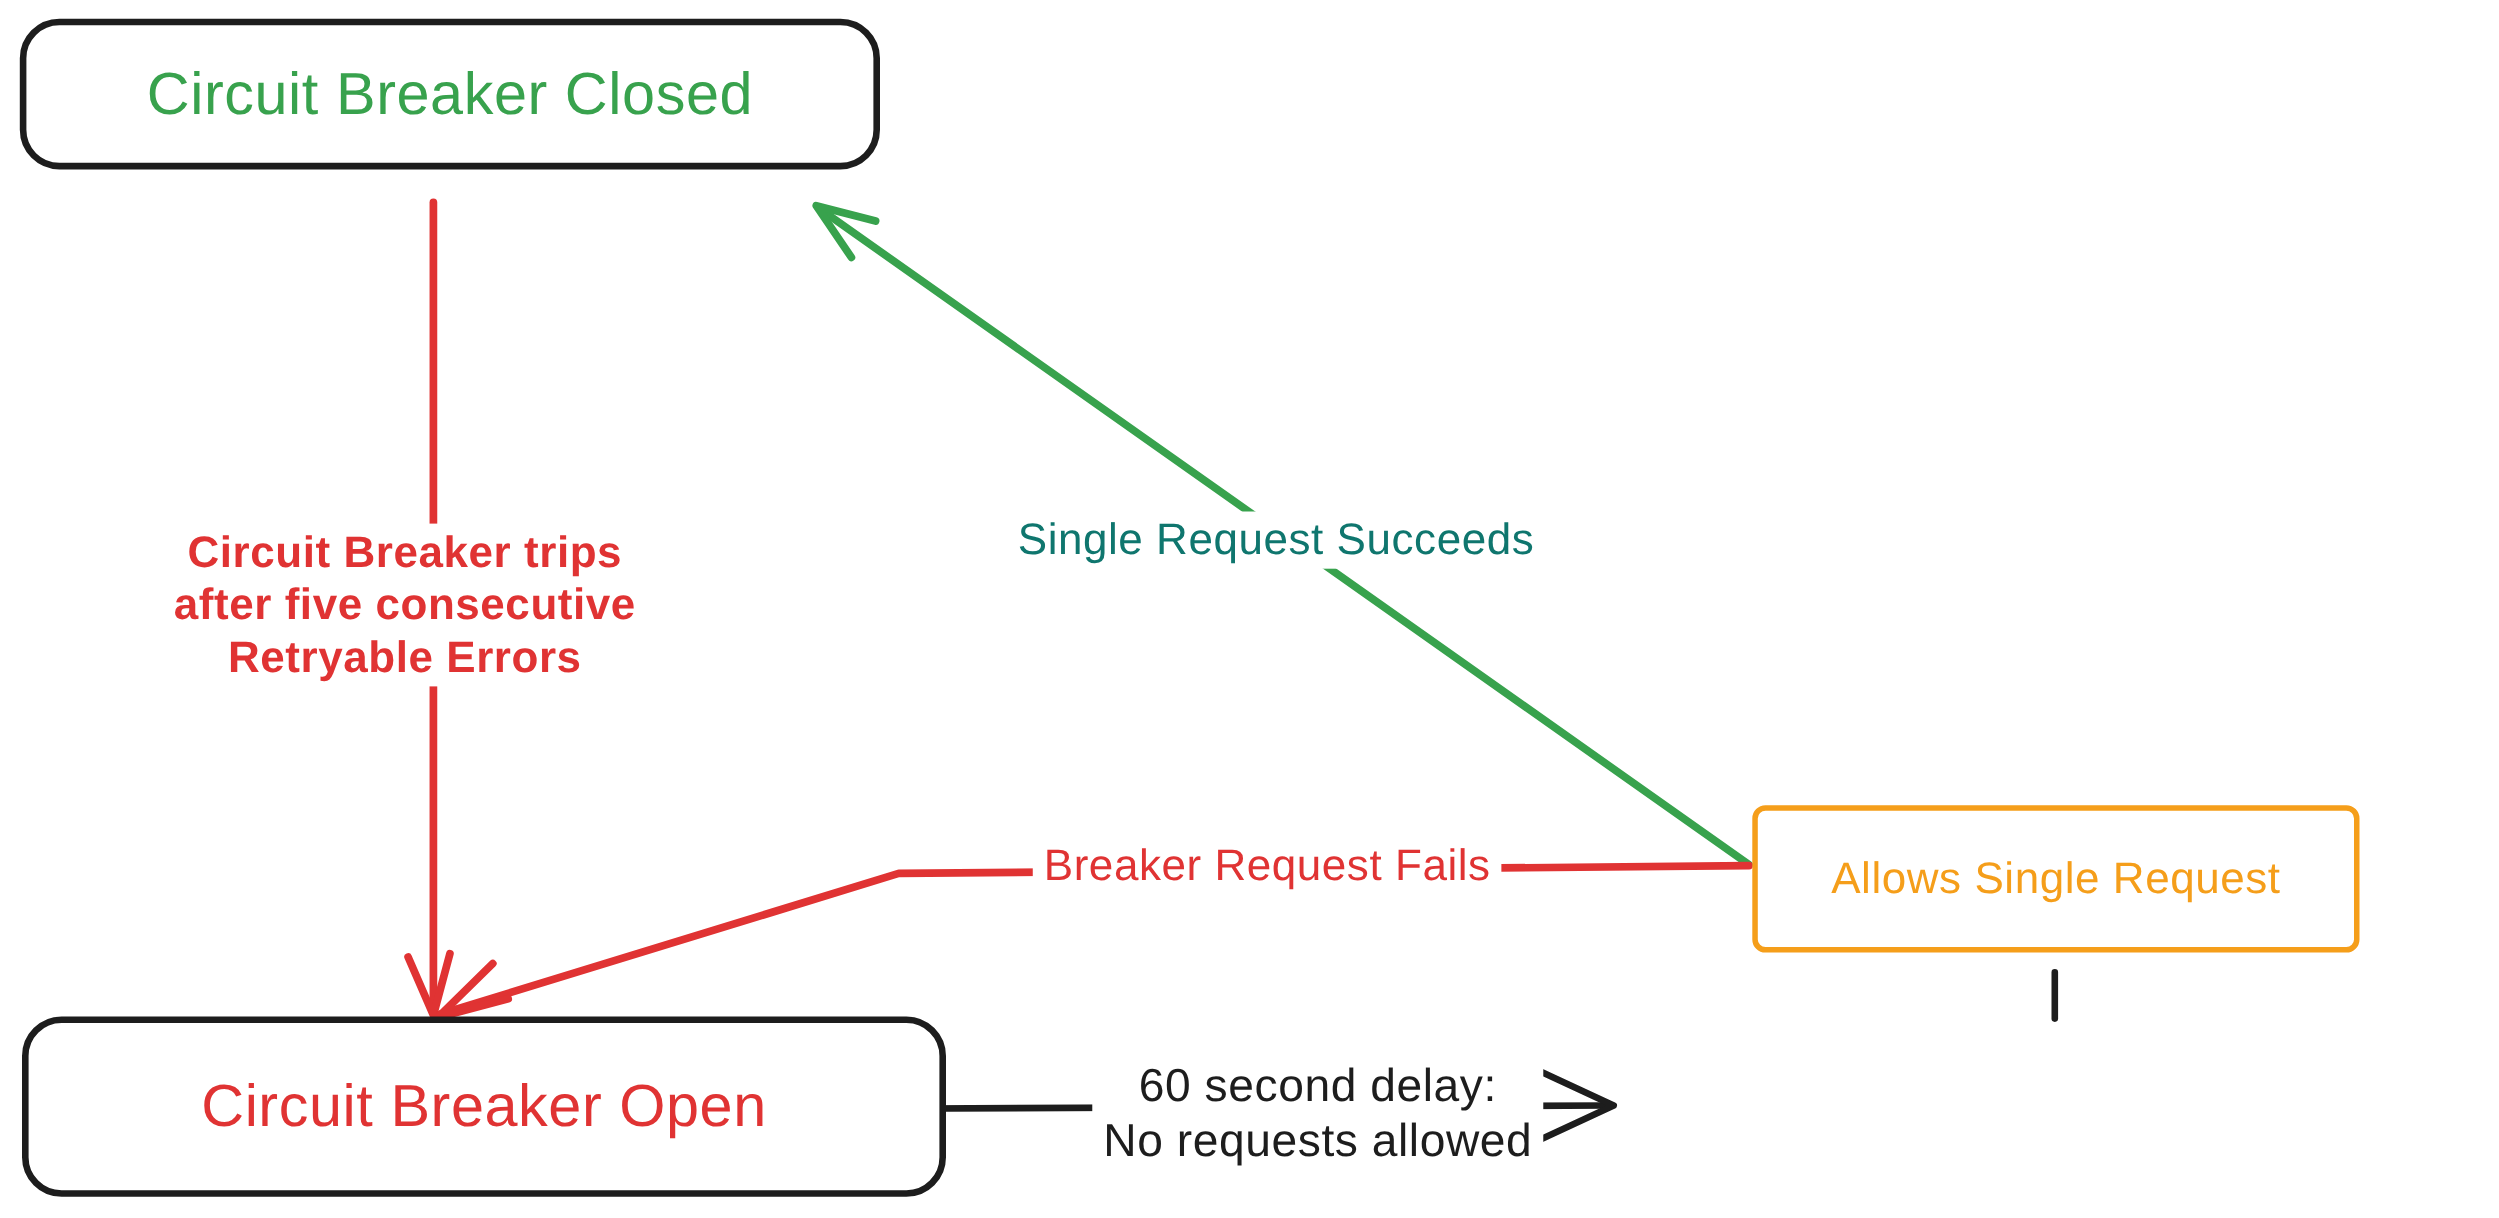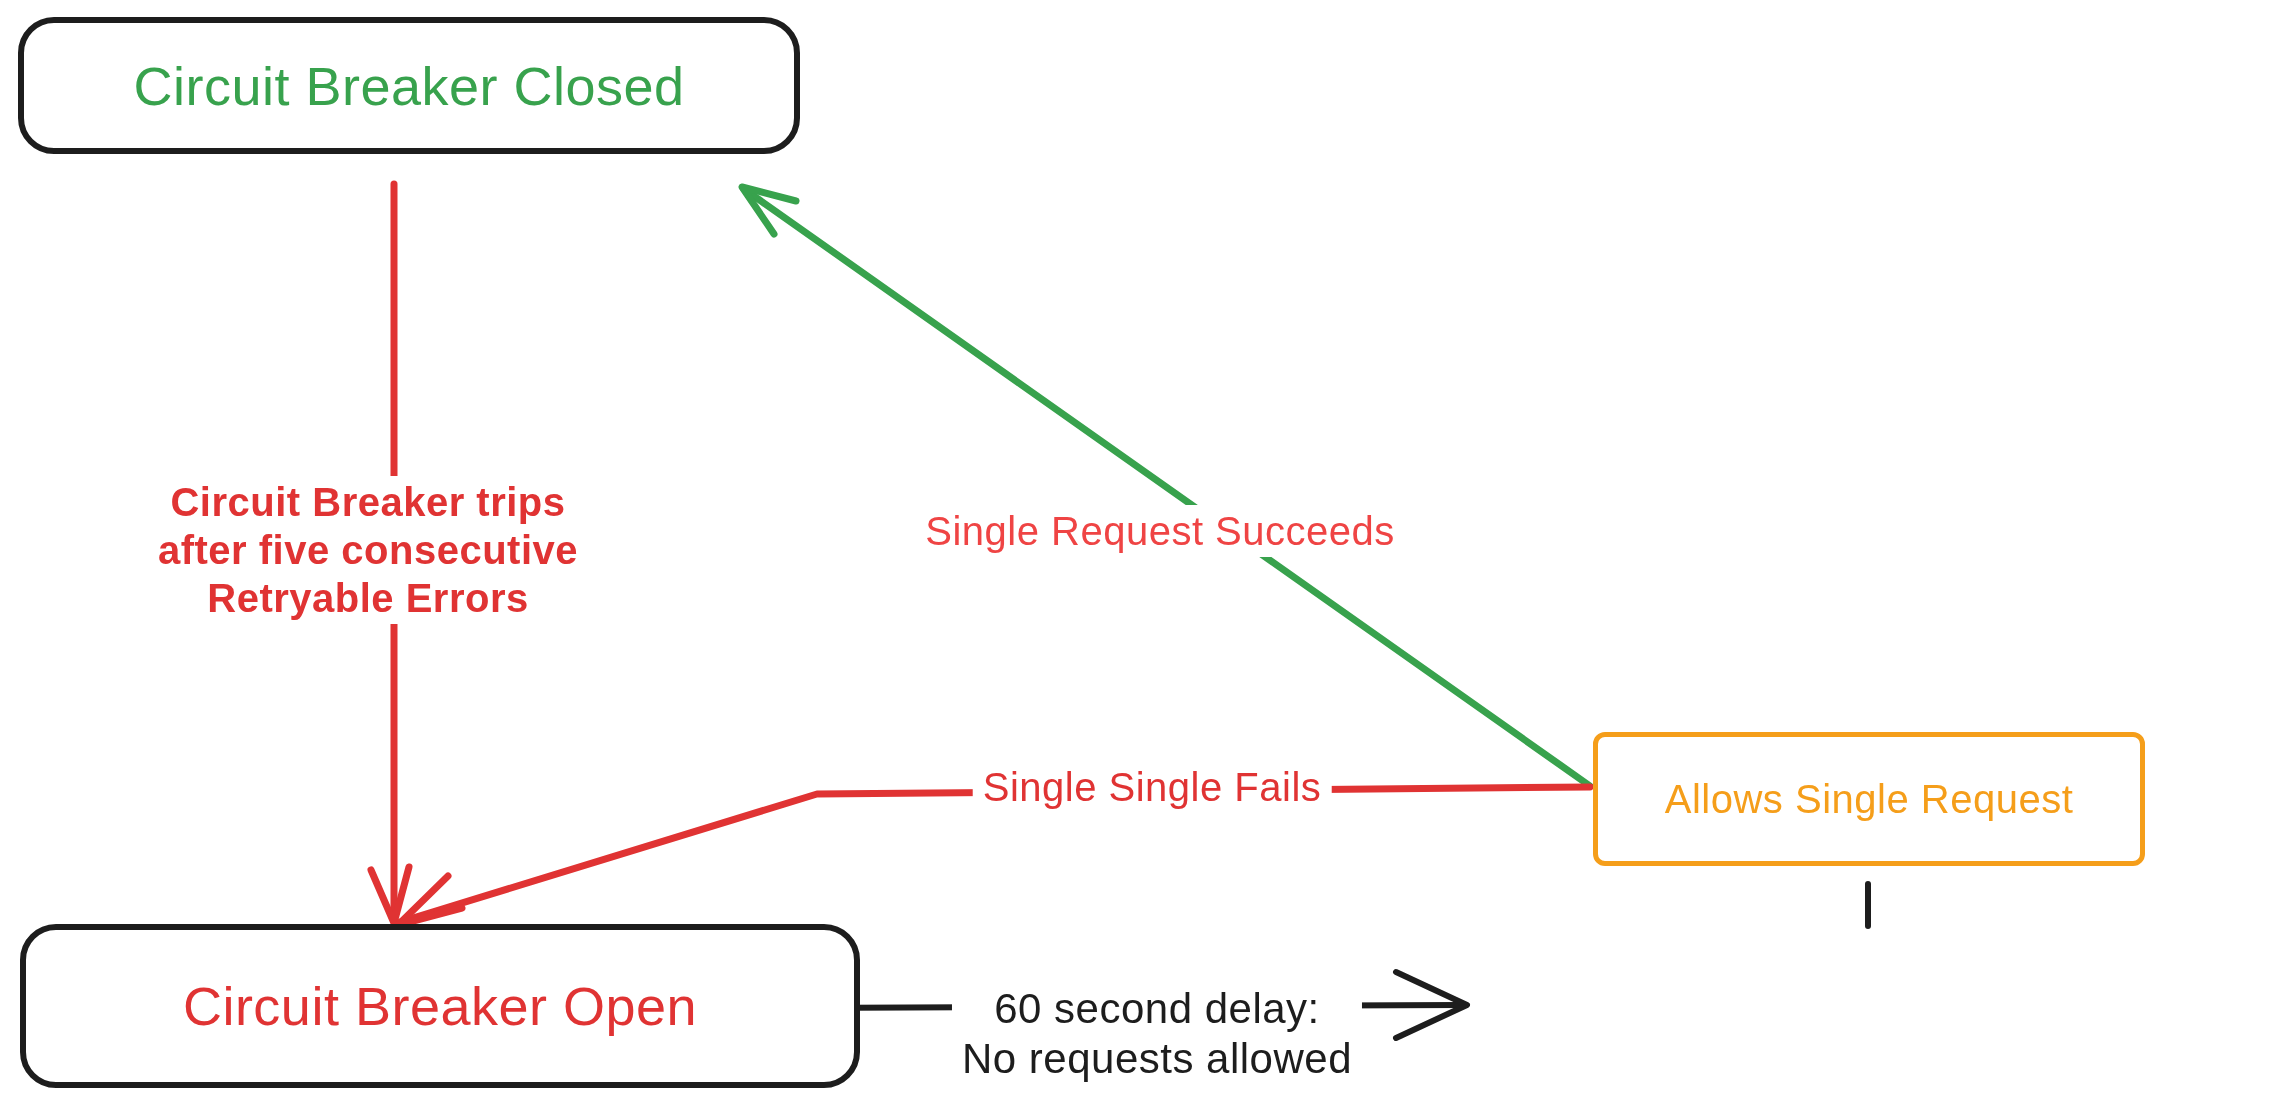--- a/index.html
+++ b/index.html
@@ -37,26 +37,26 @@
     transform:translate(-50%,-50%);
     background:#ffffff;
     padding:2px 10px;
     text-align:center;
     font-size:40px;
     line-height:1.2;
     white-space:pre-line;
     letter-spacing:.5px;
   }
   .edge-label.red{color:#e03333;}
-  .edge-label.green{color:#ef4444;margin-top:40px;}
+  .edge-label.green{color:#0f766e;}
   .edge-label.black{color:#1d1d1d;font-size:42px;}
   .lbl-trips{left:368px;top:550px;font-weight:bold;}
   .lbl-succeeds{left:1160px;top:491px;}
   .lbl-fails{left:1152px;top:787px;}
-  .lbl-delay{left:1157px;top:1012px;margin-top:22px;}
+  .lbl-delay{left:1198px;top:1012px;}
 </style>
 </head>
 <body>
 
 <div class="canvas">
 
   <svg class="edges" width="2272" height="1107" viewBox="0 0 2272 1107" fill="none" stroke-linecap="round" stroke-linejoin="round">
 
     <g stroke="#e03333" stroke-width="7">
       <path d="M394,184 L394,916"></path>
@@ -95,18 +95,18 @@
   <div class="node node-allows">
     <span class="lbl">Allows Single Request</span>
   </div>
 
   <div class="edge-label red lbl-trips">Circuit Breaker trips
 after five consecutive
 Retryable Errors</div>
 
   <div class="edge-label green lbl-succeeds">Single Request Succeeds</div>
 
-  <div class="edge-label red lbl-fails">Single Single Fails</div>
+  <div class="edge-label red lbl-fails">Breaker Request Fails</div>
 
   <div class="edge-label black lbl-delay">60 second delay:
 No requests allowed</div>
 
 </div>
 
 </body></html>

